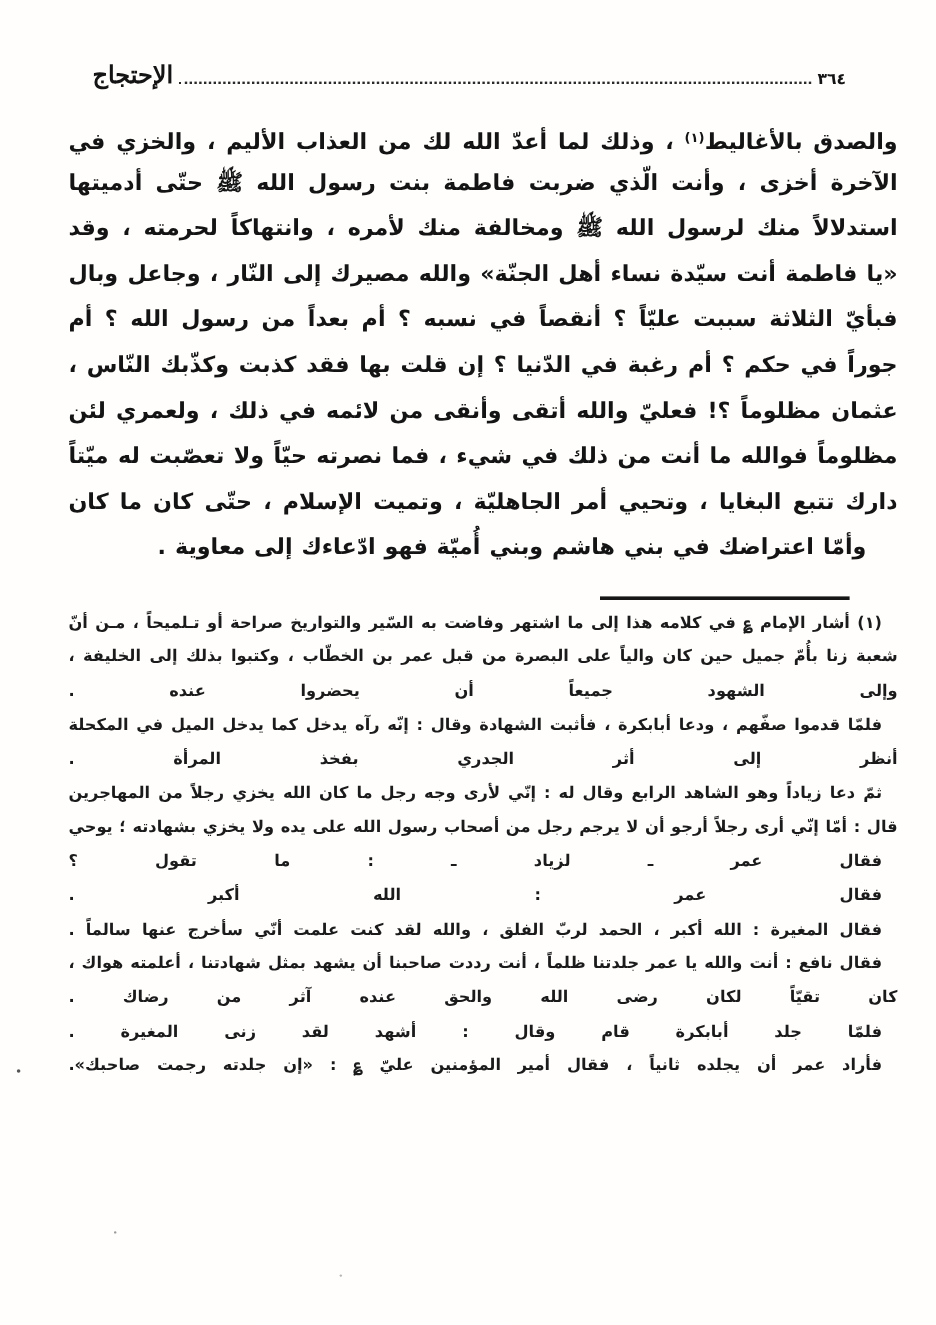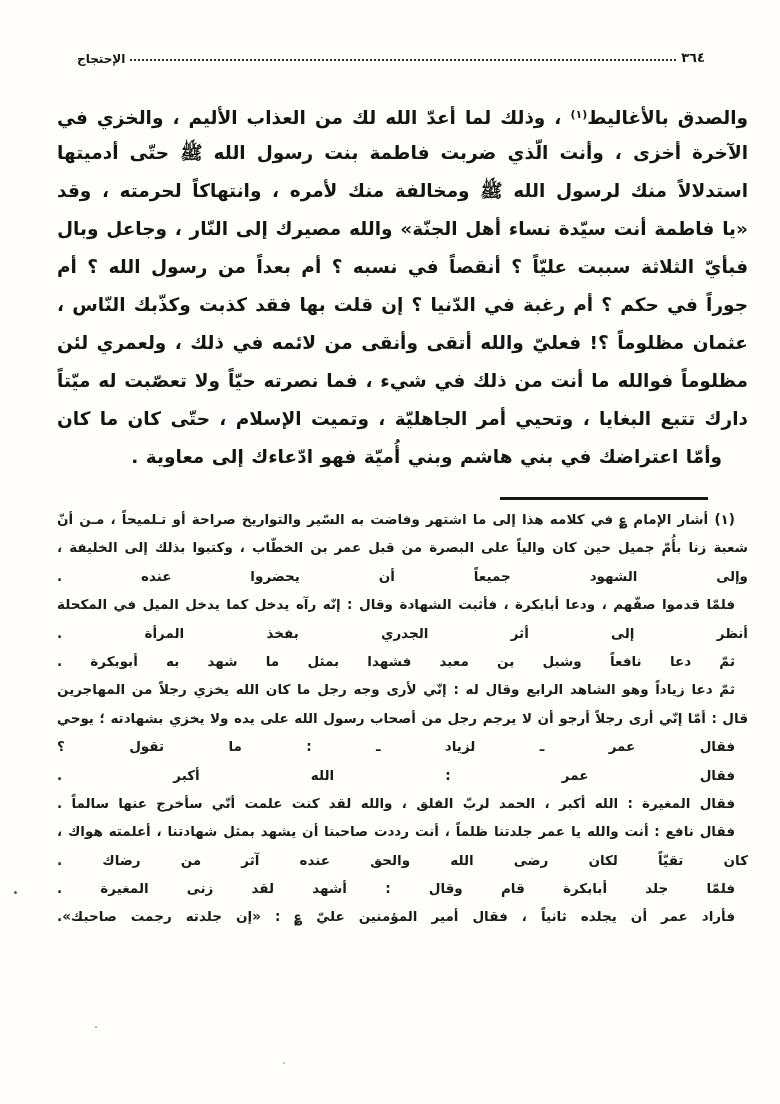--- a/index.html
+++ b/index.html
@@ -30,22 +30,23 @@
     letter-spacing: 1px;
     padding-bottom: 1px;
   }
   .leader {
     flex: 1;
     height: 0;
     border-bottom: 2px dotted #2a2a2a;
     margin: 0 5px 5px 5px;
   }
   .book-title {
-    font-size: 12px;
+    font-size: 20px;
     font-weight: 700;
+    font-family: Liberation Serif, serif;
   }
   
   .body-text {
     position: absolute;
     top: 96px;
     right: 32px;
     left: 57px;
     direction: rtl;
   }
   .body-text .tline {
@@ -124,21 +125,20 @@
     </div>
 
   <div class="footnote-separator"></div>
 
   <div class="footnotes">
       <div class="tline ind">(١) أشار الإمام ؏ في كلامه هذا إلى ما اشتهر وفاضت به السّير والتواريخ صراحة أو تـلميحاً ، مـن أنّ المـغيرة بـن</div>
       <div class="tline">شعبة زنا بأُمّ جميل حين كان والياً على البصرة من قبل عمر بن الخطّاب ، وكتبوا بذلك إلى الخليفة ، فكـتب إليـه</div>
       <div class="tline last">وإلى الشهود جميعاً أن يحضروا عنده .</div>
       <div class="tline ind">فلمّا قدموا صفّهم ، ودعا أبابكرة ، فأثبت الشهادة وقال : إنّه رآه يدخل كما يدخل الميل في المكحلة وقال : لكأنّي</div>
       <div class="tline last">أنظر إلى أثر الجدري بفخذ المرأة .</div>
-      <div class="tline last ind">ثمّ دعا نافعاً وشبل بن معبد فشهدا بمثل ما شهد به أبوبكرة .</div>
       <div class="tline ind">ثمّ دعا زياداً وهو الشاهد الرابع وقال له : إنّي لأرى وجه رجل ما كان الله يخزي رجلاً من المهاجرين بـشهادته ، أو</div>
       <div class="tline">قال : أمّا إنّي أرى رجلاً أرجو أن لا يرجم رجل من أصحاب رسول الله على يده ولا يخزي بشهادته ؛ يوحي بذلك</div>
       <div class="tline last ind">فقال عمر ـ لزياد ـ : ما تقول ؟</div>
       <div class="tline last ind">فقال عمر : الله أكبر .</div>
       <div class="tline last ind">فقال المغيرة : الله أكبر ، الحمد لربّ الفلق ، والله لقد كنت علمت أنّي سأخرج عنها سالماً .</div>
       <div class="tline ind">فقال نافع : أنت والله يا عمر جلدتنا ظلماً ، أنت رددت صاحبنا أن يشهد بمثل شهادتنا ، أعلمته هواك ، فاتّبعه ، ولو</div>
       <div class="tline last">كان تقيّاً لكان رضى الله والحق عنده آثر من رضاك .</div>
       <div class="tline last ind">فلمّا جلد أبابكرة قام وقال : أشهد لقد زنى المغيرة .</div>
       <div class="tline last ind">فأراد عمر أن يجلده ثانياً ، فقال أمير المؤمنين عليّ ؏ : «إن جلدته رجمت صاحبك».</div>
     </div>

